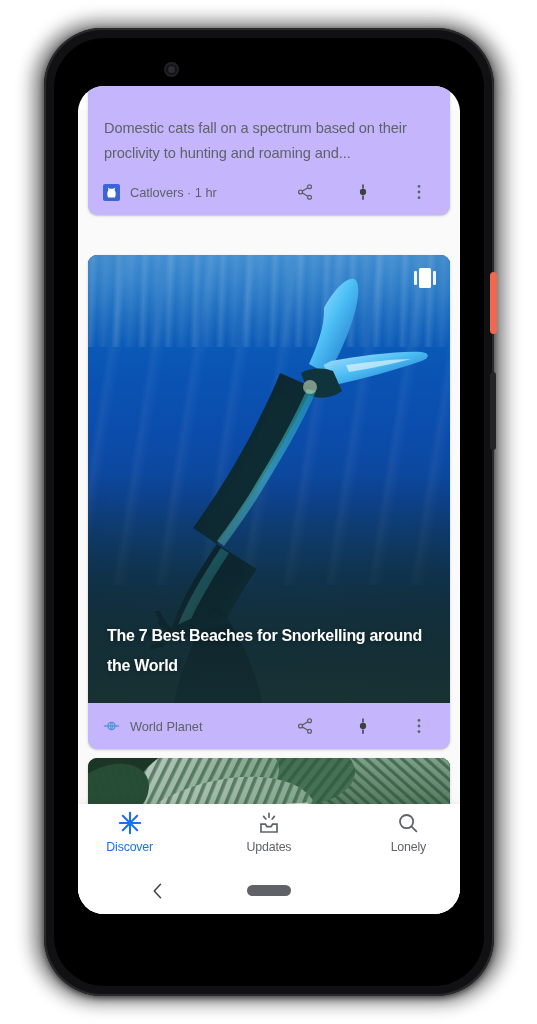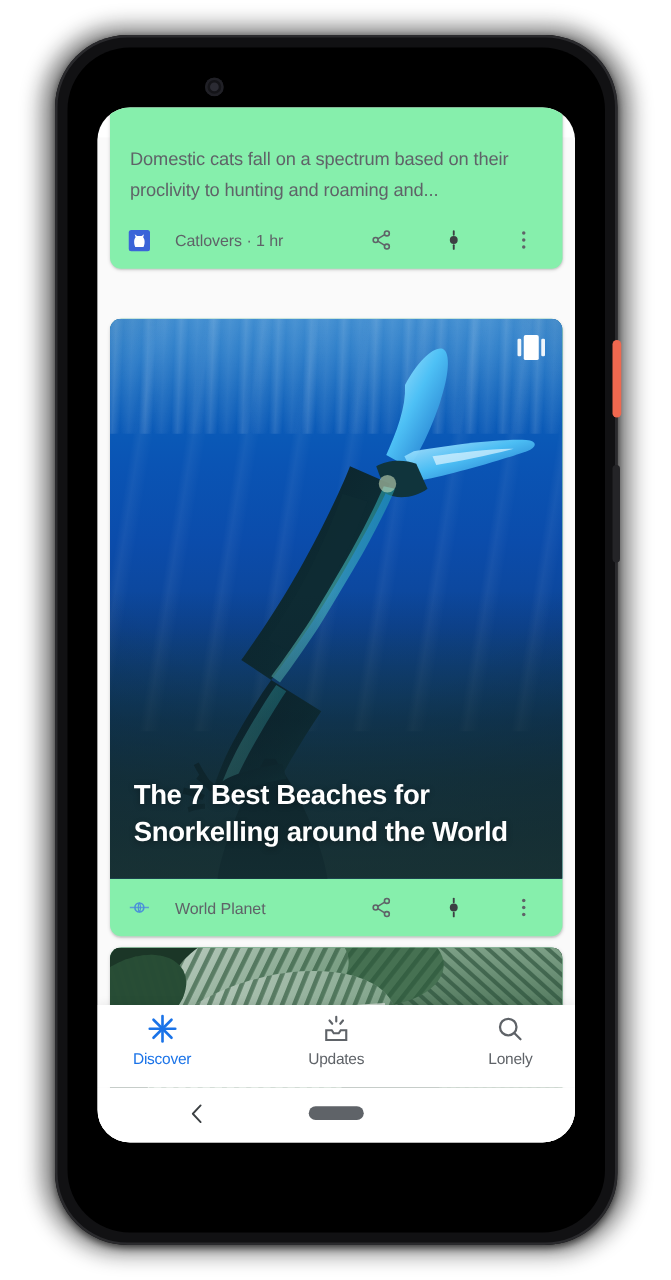--- a/index.html
+++ b/index.html
@@ -70,21 +70,21 @@
   #status-icons { display:flex; align-items:center; gap:5px; }
   .wifi-ico { width:14px; height:11px; }
   .cell-ico { width:13px; height:11px; }
   .batt-ico { width:7px; height:12px; }
 
   
   #feed { position:absolute; left:0; top:24px; right:0; bottom:0; background:#fafafa; }
 
   .card {
     position:absolute; left:10px; width:362px;
-    background:#86efac;
+    background:#c4b5fd;
     border-radius:9px;
     box-shadow:0 1px 3px rgba(0,0,0,.16), 0 1px 1px rgba(0,0,0,.07);
     overflow:hidden;
   }
 
   
   #card-cats { top:-30px; height:135px; }
   .snippet {
     padding:36px 16px 0 16px;
     font-size:14.6px; line-height:25px; color:#5f6368;
@@ -94,21 +94,21 @@
     position:absolute; left:0; right:0; bottom:0;
     height:46px; display:flex; align-items:center; padding:0 14px 0 15px;
   }
   .fav {
     width:17px; height:17px; flex:0 0 auto; border-radius:2px;
     display:flex; align-items:center; justify-content:center;
   }
   .fav-cat { background:#3b64d8; }
   .fav-lp { background:transparent; }
   .source {
-    margin-left:20px; font-size:12.8px; color:#5f6368; white-space:nowrap;
+    margin-left:10px; font-size:12.8px; color:#5f6368; white-space:nowrap;
     letter-spacing:-.05px;
   }
   .footer-spacer { flex:1 1 auto; }
   .act { width:34px; height:34px; display:flex; align-items:center; justify-content:center; }
   .act-share { margin-right:24px; }
   .act-save  { margin-right:22px; }
 
   
   #card-snorkel { top:145px; height:494px; }
   #hero {
@@ -158,21 +158,21 @@
     position:absolute; right:13px; top:12px;
     width:24px; height:21px;
     display:flex; align-items:center; justify-content:center; gap:2px;
   }
   .cb-side { width:3px; height:14px; background:#ffffff; border-radius:1px; opacity:.92; }
   .cb-main { width:12px; height:20px; background:#ffffff; border-radius:1.5px; }
 
   #hero-title {
     position:absolute; left:19px; right:26px; bottom:22px;
     color:#ffffff;
-    font-size:22px; line-height:30px; font-weight:bold;
+    font-size:16px; line-height:30px; font-weight:bold;
     letter-spacing:-.3px;
     text-shadow:0 1px 5px rgba(0,0,0,.32);
   }
 
   
   #card-plant { top:648px; height:120px; }
   #plant-img { position:absolute; inset:0; overflow:hidden; background:#21402f; }
 
   
   #bottom-nav {

